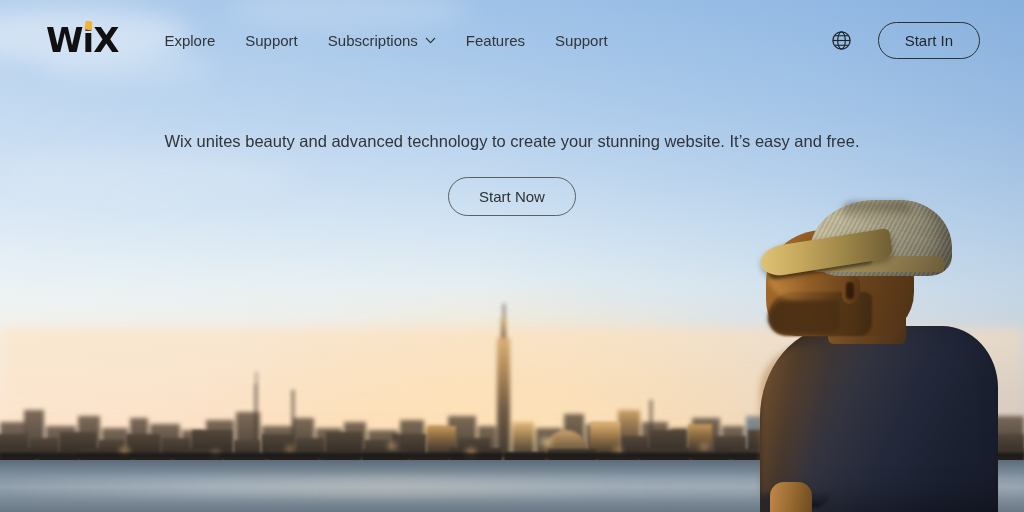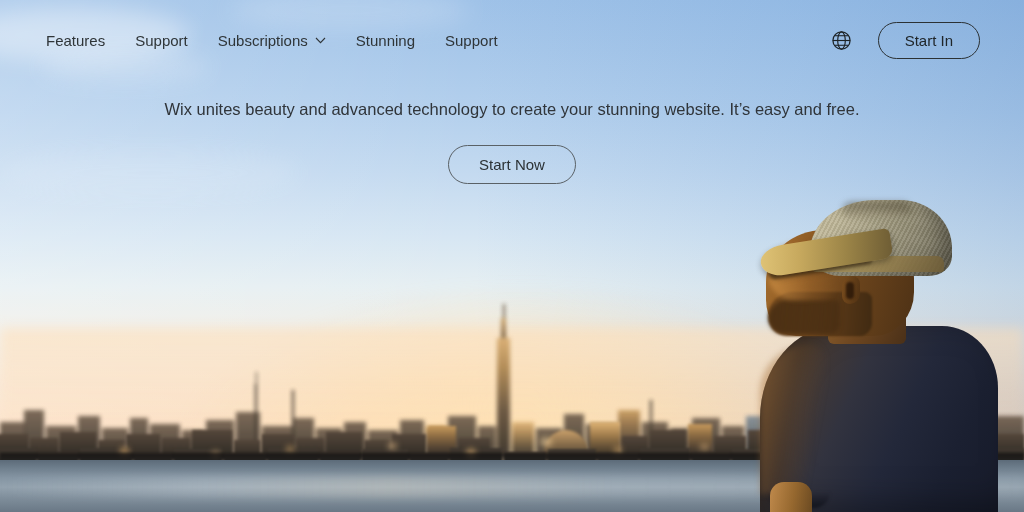--- a/index.html
+++ b/index.html
@@ -247,21 +247,21 @@
   
   .hero {
     position:absolute; left:0; top:96px; width:1024px;
     text-align:center; z-index:15;
   }
   .hero h1 {
     font-size:43px; font-weight:400; color:#121417;
     letter-spacing:-0.4px; line-height:1.12;
   }
   .hero p {
-    margin-top:4px; font-size:16.5px; color:#30353a; font-weight:400;
+    margin-top:36px; font-size:16.5px; color:#30353a; font-weight:400;
   }
   .cta {
     margin-top:26px; display:inline-block;
     border:1.3px solid #5a6166; border-radius:22px;
     padding:11px 30px; font-size:15px; color:#2c3236;
     background:transparent; cursor:pointer; line-height:1;
   }
 </style>
 </head>
 <body>
@@ -415,36 +415,40 @@
       <div class="hat-crown"></div>
       <div class="hat-dent"></div>
       <div class="hat-band"></div>
       <div class="brim-under"></div>
       <div class="brim"></div>
     </div>
   </div>
 
   <div class="navbar">
 
+    <div class="logo">
+      <span>WiX</span>
+      <span class="dot"></span>
+    </div>
 
     <div class="nav-links">
       <div class="nav-link">
-        <span>Features</span>
+        <span>Explore</span>
       </div>
       <div class="nav-link">
         <span>Support</span>
       </div>
       <div class="nav-link">
         <span>Subscriptions</span>
         <svg class="chev" width="11" height="7" viewBox="0 0 11 7">
           <path d="M1 1 L5.5 5.6 L10 1" fill="none" stroke="#2f3538" stroke-width="1.1"></path>
         </svg>
       </div>
       <div class="nav-link">
-        <span>Stunning</span>
+        <span>Features</span>
       </div>
       <div class="nav-link">
         <span>Support</span>
       </div>
     </div>
 
     <div class="nav-right">
       <svg class="globe" width="21" height="21" viewBox="0 0 22 22">
         <circle cx="11" cy="11" r="9" fill="none" stroke="#1d2326" stroke-width="1.3"></circle>
         <ellipse cx="11" cy="11" rx="4" ry="9" fill="none" stroke="#1d2326" stroke-width="1.2"></ellipse>

